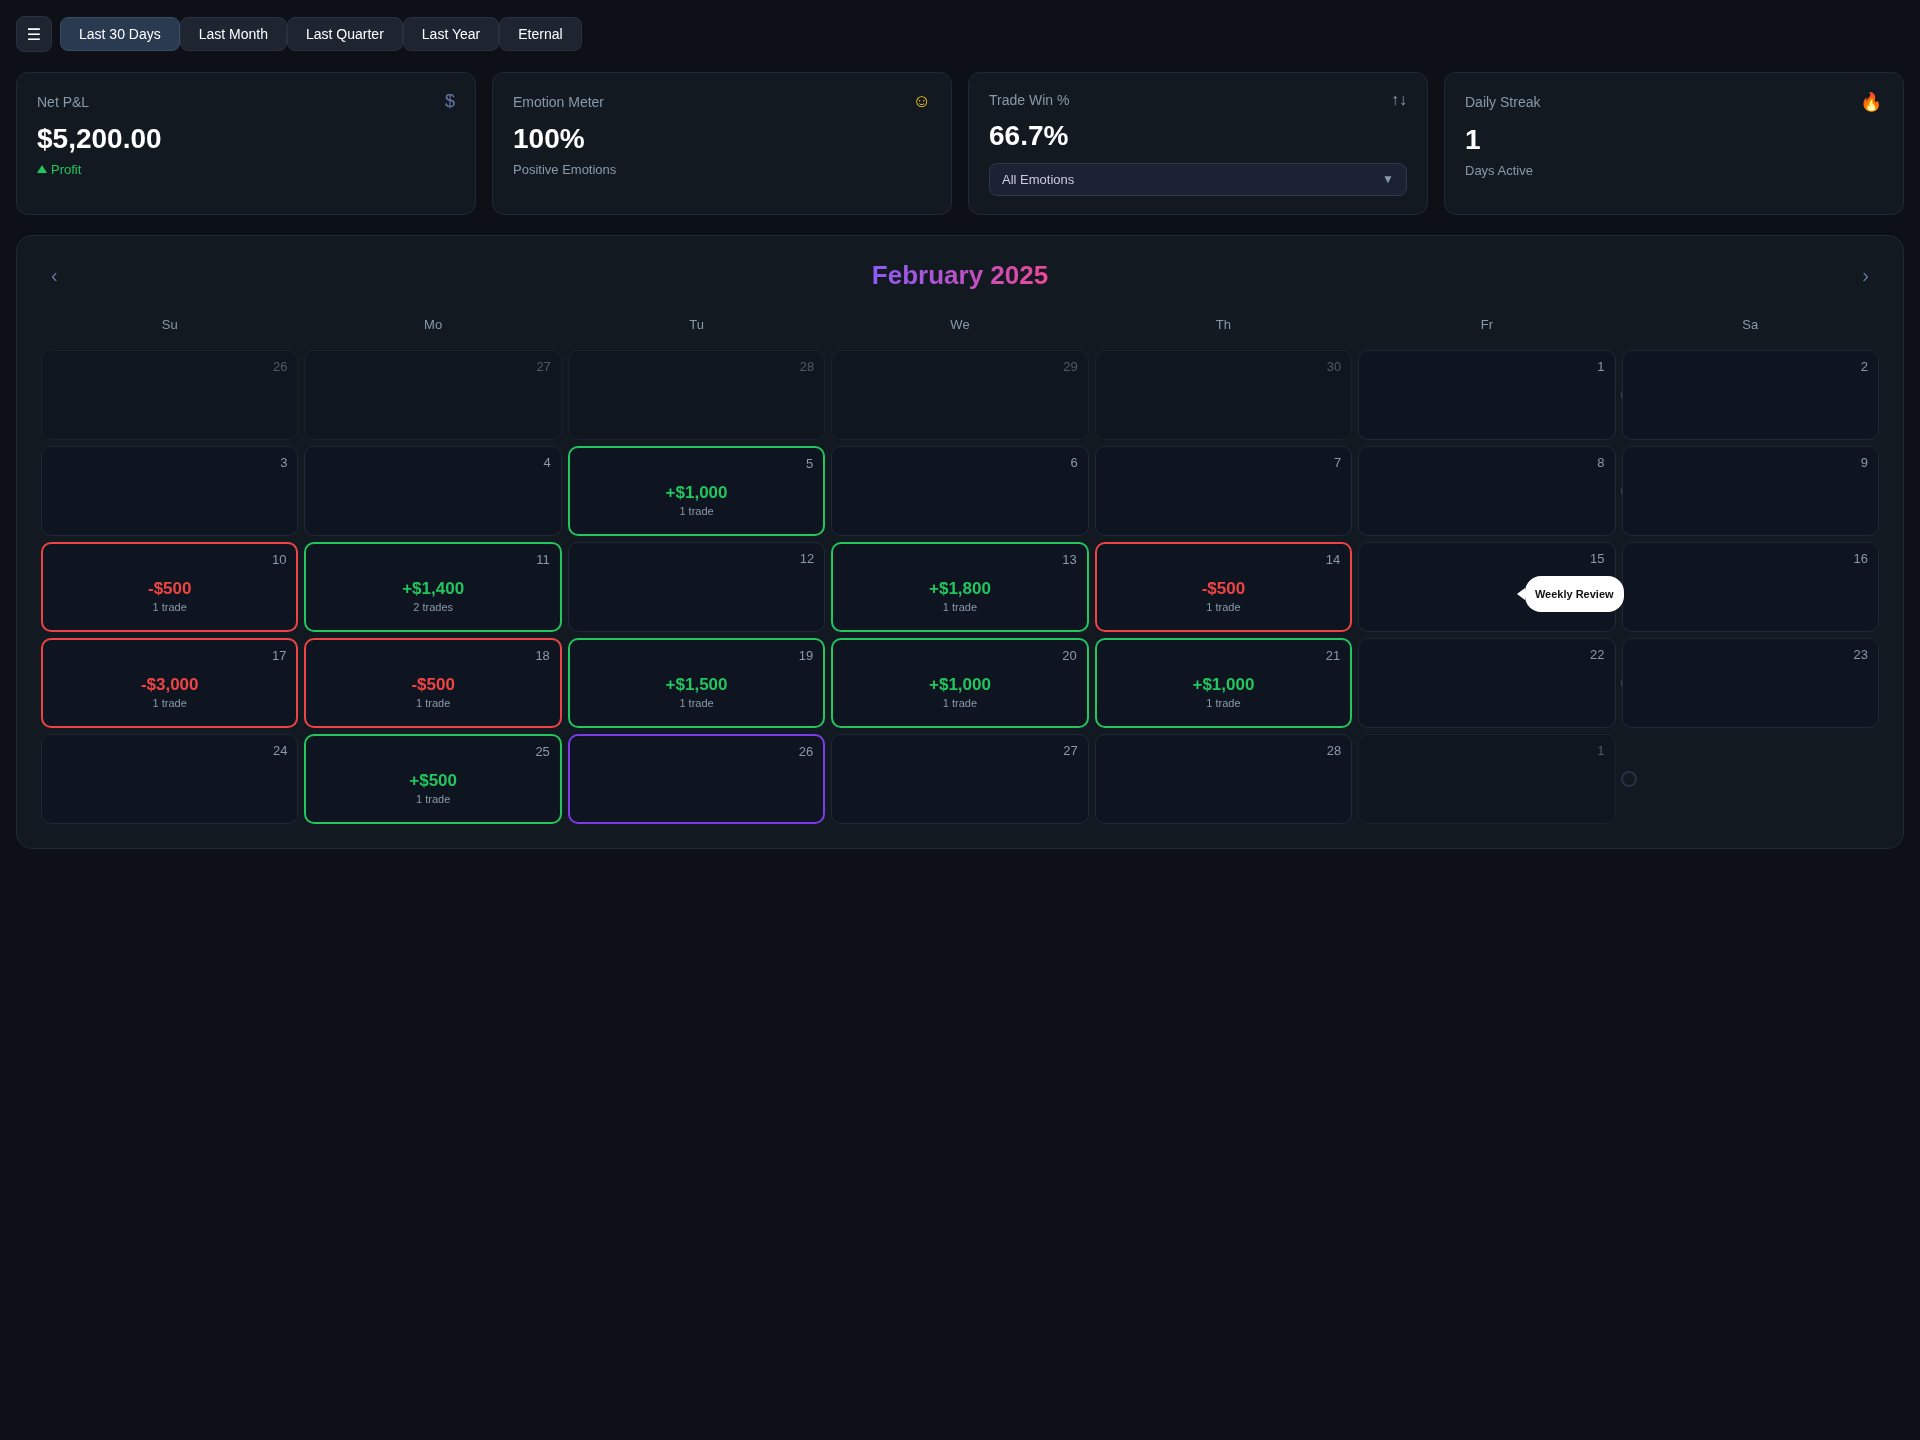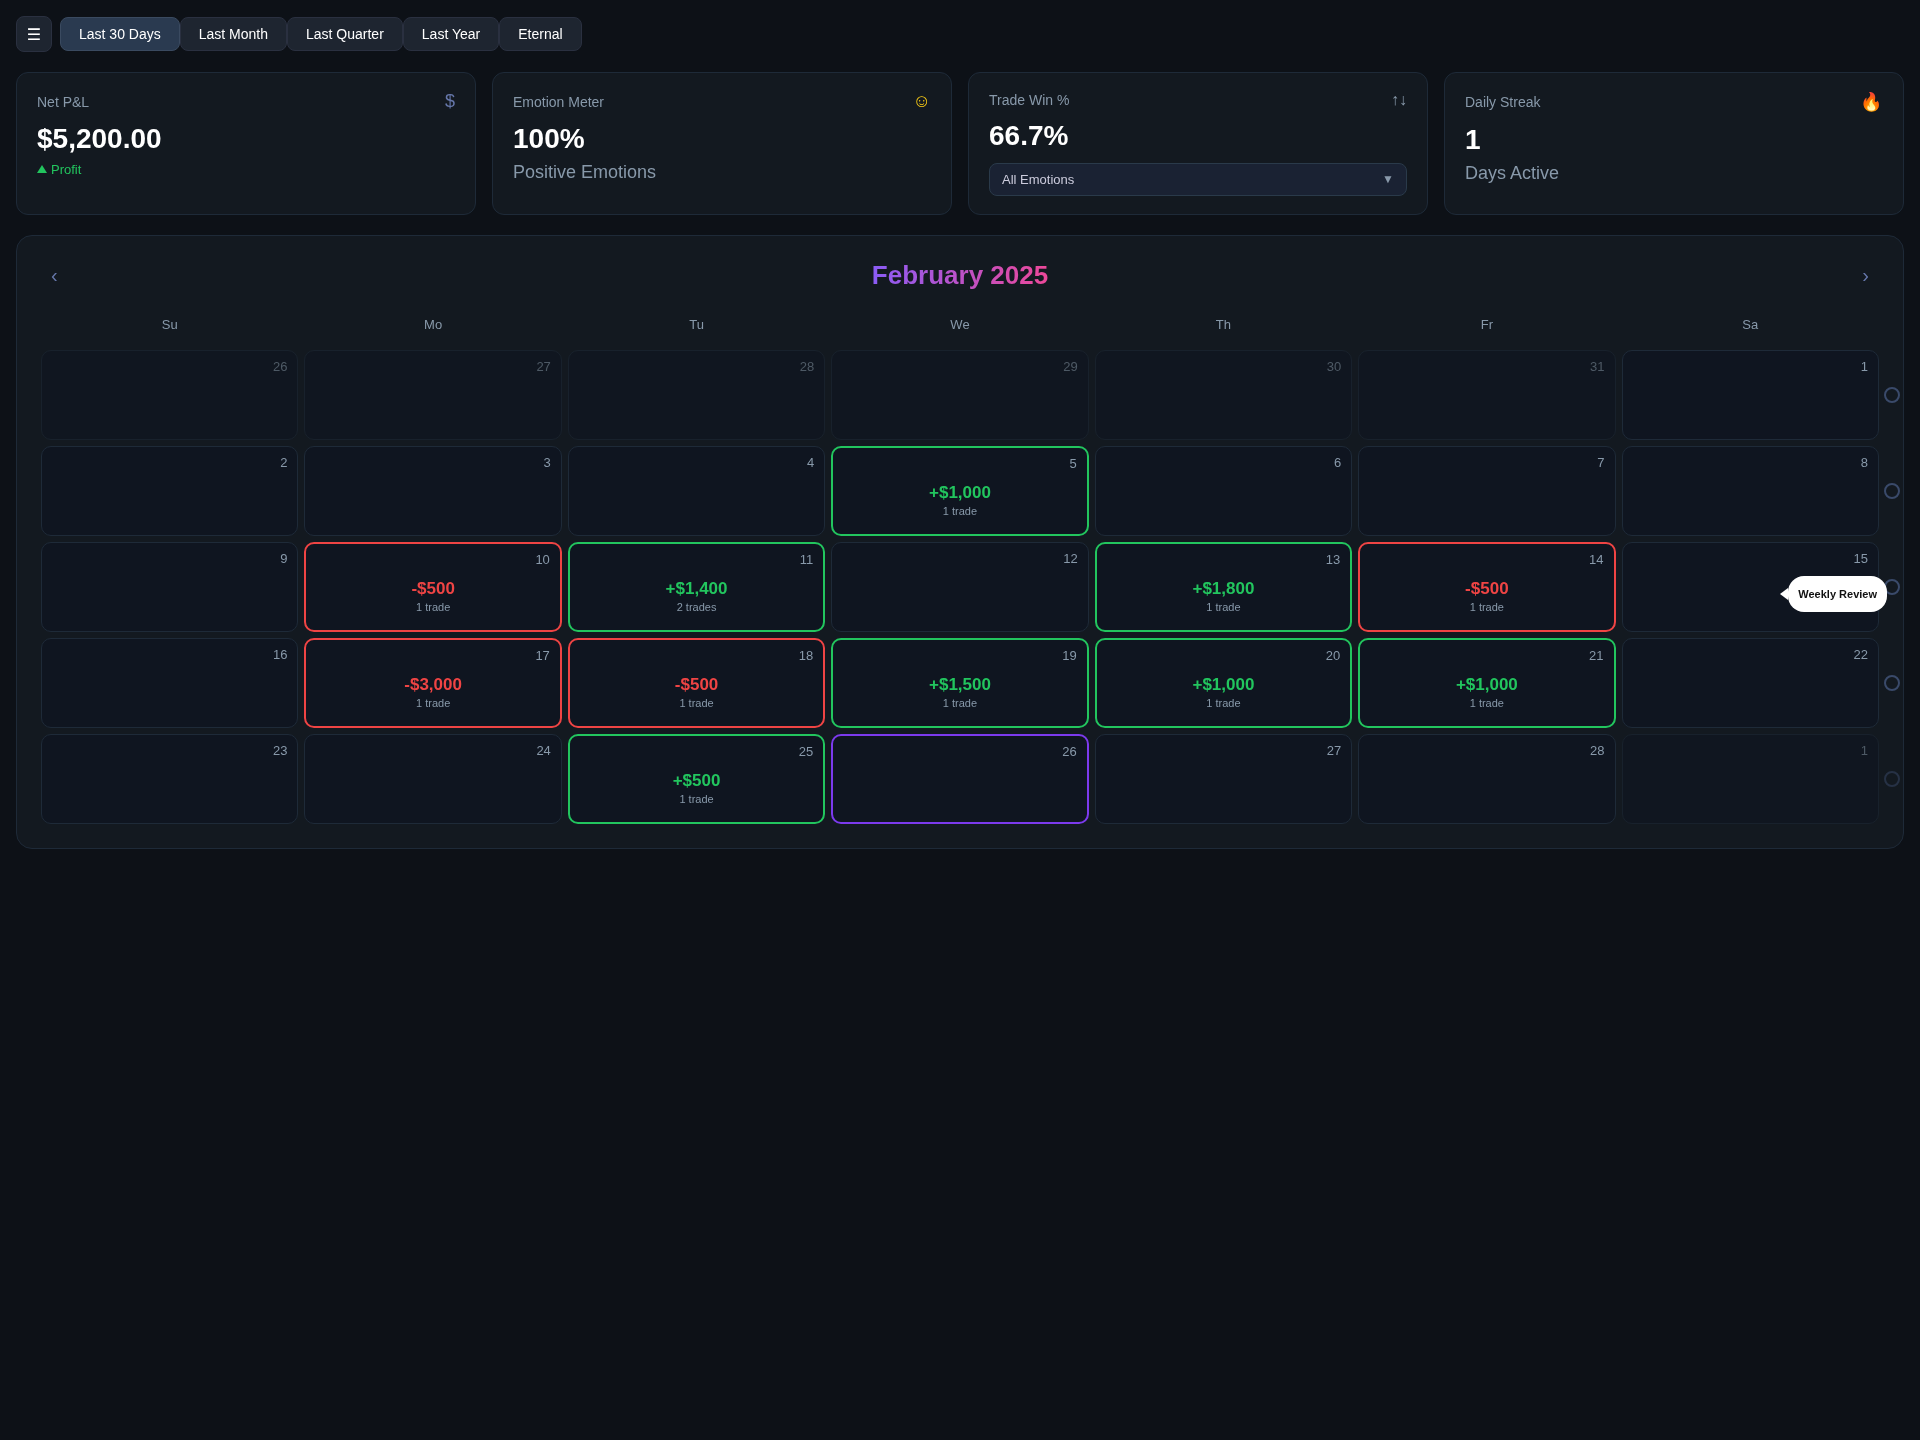--- a/index.html
+++ b/index.html
@@ -77,21 +77,21 @@
       font-size: 18px;
     }
     .stat-value {
       font-size: 28px;
       font-weight: 700;
       color: #ffffff;
       line-height: 1.2;
       margin-bottom: 6px;
     }
     .stat-sub {
-      font-size: 18px;
+      font-size: 13px;
       color: #8899aa;
     }
     .stat-profit {
       color: #22c55e;
       font-size: 13px;
       display: flex;
       align-items: center;
       gap: 4px;
     }
     .triangle-up {
@@ -340,23 +340,20 @@
       </div>
       <div class="cal-cell other-month">
         <div class="cal-date">28</div>
       </div>
       <div class="cal-cell other-month">
         <div class="cal-date">29</div>
       </div>
       <div class="cal-cell other-month">
         <div class="cal-date">30</div>
       </div>
-      <div class="cal-cell other-month">
-        <div class="cal-date">31</div>
-      </div>
       <div class="cal-cell" style="position: relative;">
         <div class="cal-date">1</div>
         <div class="week-circle"></div>
       </div>
       <div class="cal-cell">
         <div class="cal-date">2</div>
       </div>
       <div class="cal-cell">
         <div class="cal-date">3</div>
       </div>

